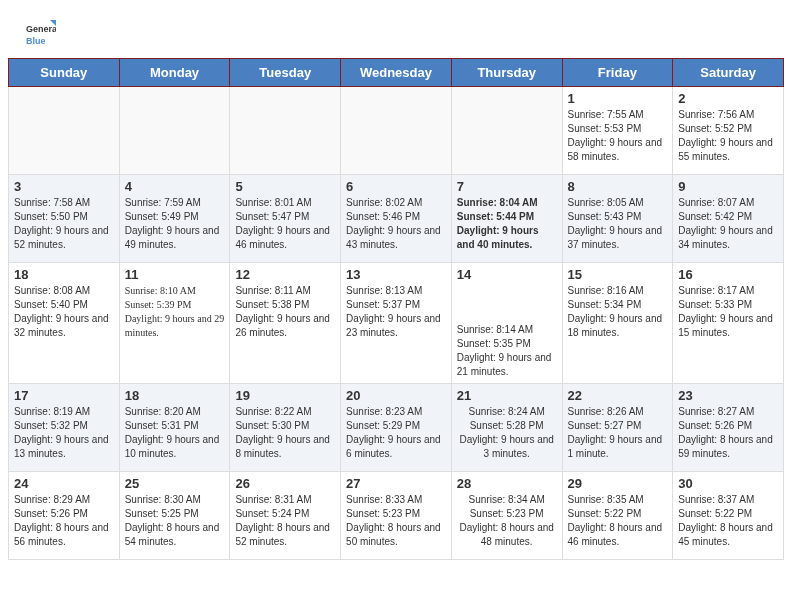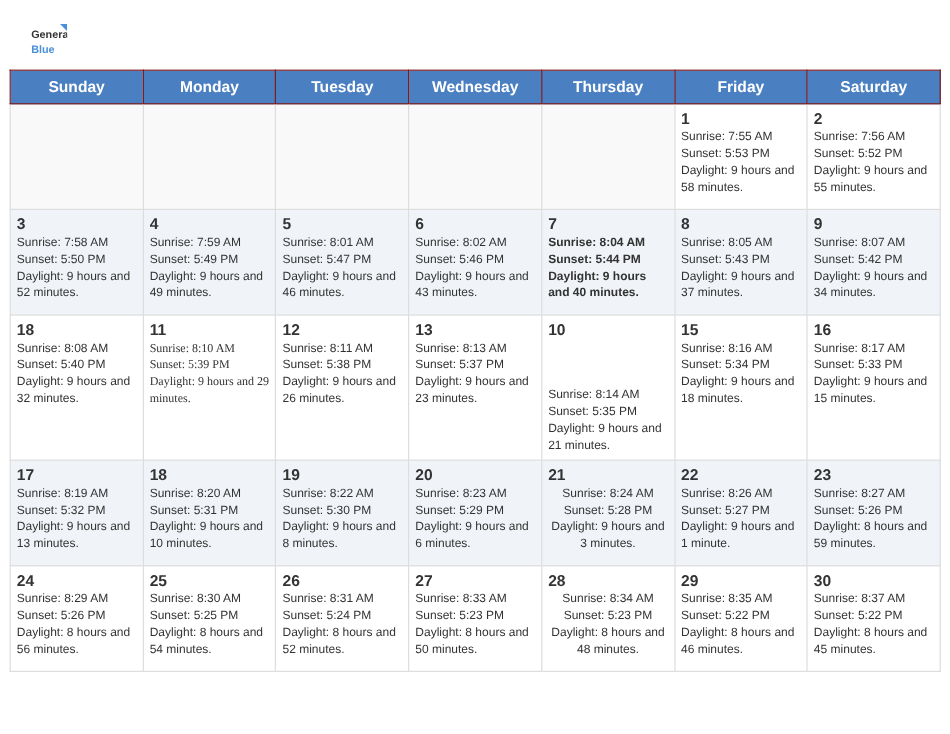--- a/index.html
+++ b/index.html
@@ -200,21 +200,21 @@
 Sunset: 5:38 PM
 Daylight: 9 hours and 26 minutes.</div>
           </td>
           <td>
             <span class="day-number">13</span>
             <div class="day-info" style="white-space: pre-line;">Sunrise: 8:13 AM
 Sunset: 5:37 PM
 Daylight: 9 hours and 23 minutes.</div>
           </td>
           <td>
-            <span class="day-number">10</span>
+            <span class="day-number">14</span>
             <div class="day-info" style="white-space: pre-line; margin-top: 41px;">Sunrise: 8:14 AM
 Sunset: 5:35 PM
 Daylight: 9 hours and 21 minutes.</div>
           </td>
           <td>
             <span class="day-number">15</span>
             <div class="day-info" style="white-space: pre-line;">Sunrise: 8:16 AM
 Sunset: 5:34 PM
 Daylight: 9 hours and 18 minutes.</div>
           </td>

